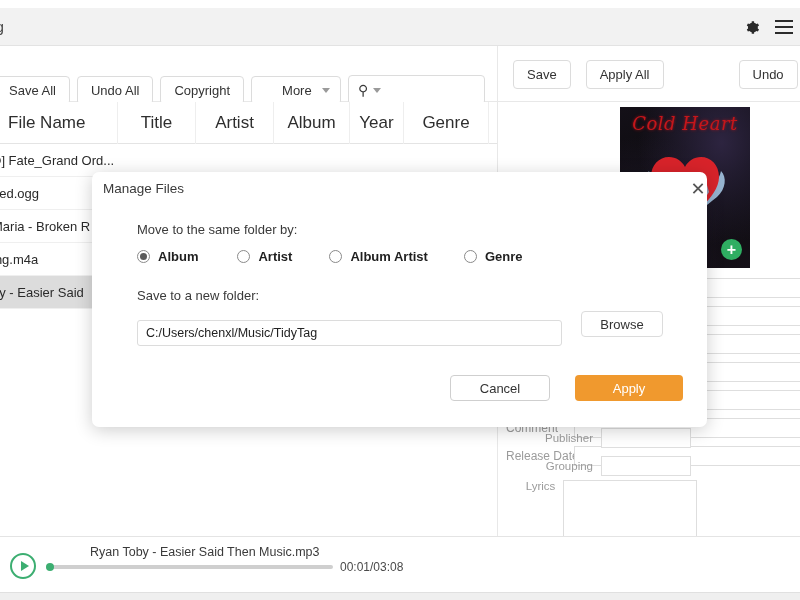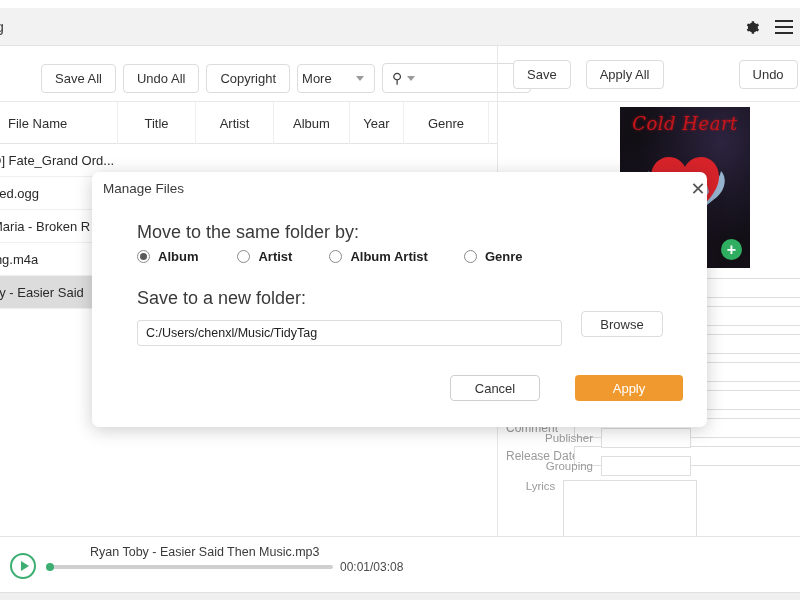--- a/index.html
+++ b/index.html
@@ -46,44 +46,44 @@
   .hamburger span:nth-child(3) { top: 12px; }
 
   
   .toolbar {
     position: absolute; left: 0; top: 46px;
     width: 800px; height: 56px;
     background: #ffffff;
     border-bottom: 1px solid #e8e8e8;
   }
   .toolbar-left {
-    position: absolute; left: 0; top: 4px; width: 497px; height: 56px;
-    display: flex; align-items: center; margin-left: 46px;
+    position: absolute; left: 0; top: 16px; width: 497px; height: 56px;
+    display: flex; align-items: center;
   }
   .toolbar-right {
     position: absolute; left: 497px; top: 0; width: 303px; height: 56px;
     display: flex; align-items: center;
     border-left: 1px solid #e8e8e8;
   }
   .btn {
     background: #ffffff;
     border: 1px solid #dcdcdc;
     border-radius: 4px;
     font-size: 13px; color: #333;
     padding: 7px 13px;
     cursor: pointer;
     white-space: nowrap;
     font-family: "Liberation Sans", sans-serif;
     line-height: 1;
   }
   .toolbar-left .btn { margin-right: 7px; }
   .btn-save-all { margin-left: -5px !important; }
   .btn-more {
-    display: flex; align-items: center; gap: 24px;
-    padding: 7px 10px 7px 4px;
+    display: flex; align-items: center; gap: 10px;
+    padding: 7px 10px 7px 30px;
   }
   .caret {
     width: 0; height: 0;
     border-left: 4px solid transparent;
     border-right: 4px solid transparent;
     border-top: 5px solid #9a9a9a;
   }
   .searchbox {
     flex: 1; height: 30px; margin-right: 12px;
     border: 1px solid #dcdcdc; border-radius: 4px;
@@ -105,21 +105,21 @@
     background: #fff;
     overflow: hidden;
   }
   .tbl-head {
     display: flex; height: 42px;
     border-bottom: 1px solid #e4e4e4;
     background: #fff;
   }
   .th {
     display: flex; align-items: center; justify-content: center;
-    font-size: 13px; color: #2e2e2e;
+    font-size: 17px; color: #2e2e2e;
     border-right: 1px solid #eeeeee;
     height: 42px;
   }
   .th.first { justify-content: flex-start; padding-left: 8px; }
   .tbl-row {
     display: flex; height: 33px;
     border-bottom: 1px solid #efefef;
     align-items: center;
   }
   .tbl-row.selected { background: #dcdcdc; }
@@ -282,21 +282,21 @@
   }
   .modal-close {
     position: absolute; left: 688px; top: 179px;
     width: 20px; height: 20px;
     display: flex; align-items: center; justify-content: center;
     font-size: 18px; color: #555; cursor: pointer;
     line-height: 1;
   }
   .modal-body { position: absolute; left: 92px; top: 172px; width: 615px; }
   .m-label {
-    position: absolute; font-size: 18px; color: #3a3a3a;
+    position: absolute; font-size: 13px; color: #3a3a3a;
   }
   .m-label.move { left: 45px; top: 50px; }
   .m-label.save { left: 45px; top: 116px; }
   .radio-row {
     position: absolute; left: 45px; top: 77px;
     display: flex; align-items: center;
   }
   .radio-item {
     display: flex; align-items: center; cursor: pointer;
     margin-right: 30px;
@@ -327,21 +327,21 @@
   .browse-btn {
     position: absolute; left: 489px; top: 139px;
     width: 82px; height: 26px;
     border: 1px solid #dcdcdc; border-radius: 4px;
     background: #fff;
     display: flex; align-items: center; justify-content: center;
     font-size: 13px; color: #333; cursor: pointer;
   }
   .cancel-btn {
     position: absolute; left: 358px; top: 203px;
-    width: 90px; height: 26px;
+    width: 100px; height: 26px;
     border: 1px solid #cfcfcf; border-radius: 4px;
     background: #fff;
     display: flex; align-items: center; justify-content: center;
     font-size: 13px; color: #333; cursor: pointer;
   }
   .apply-btn {
     position: absolute; left: 483px; top: 203px;
     width: 108px; height: 26px;
     border: none; border-radius: 4px;
     background: #f0992e;

